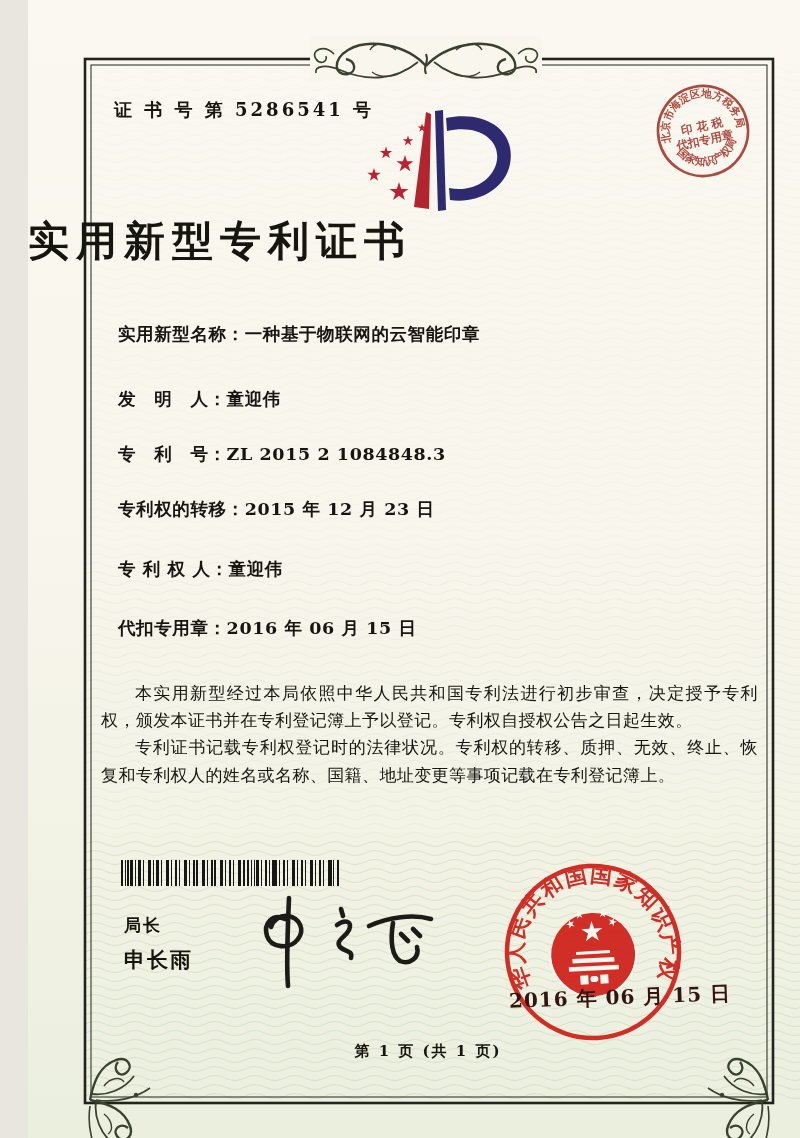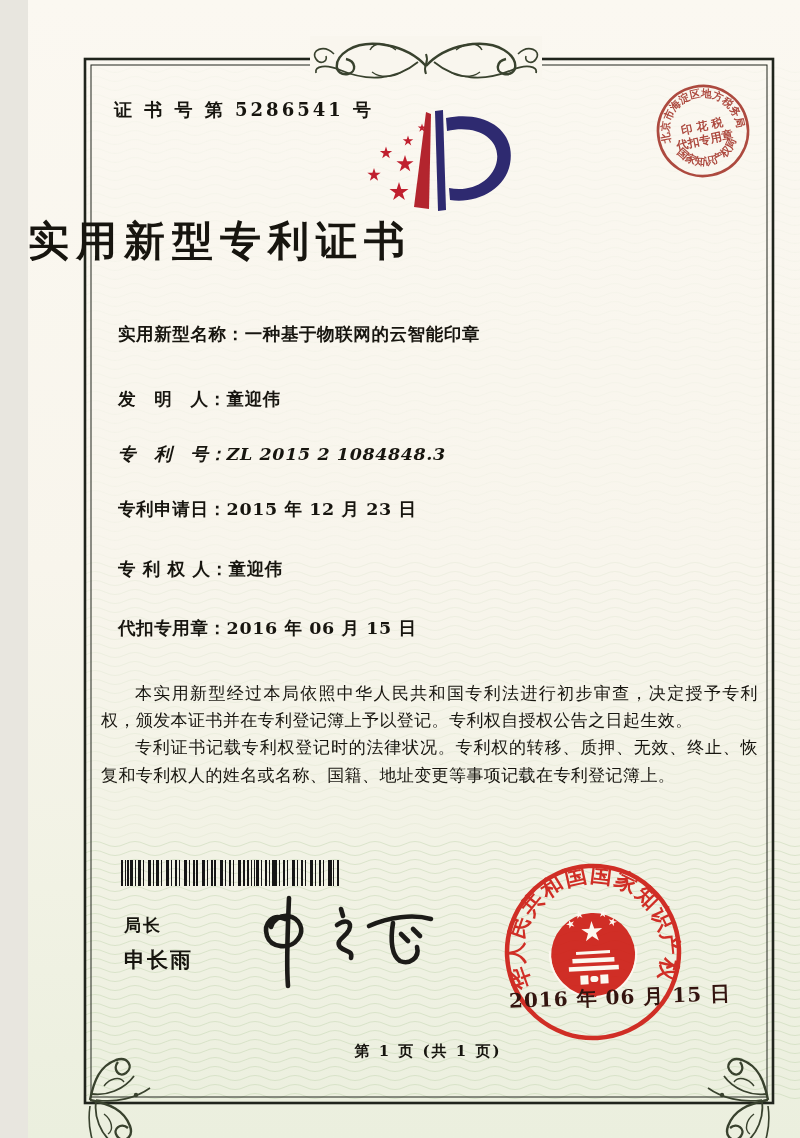--- a/index.html
+++ b/index.html
@@ -211,25 +211,25 @@
   </svg>
 
   <div class="abs content cert-title">实用新型专利证书</div>
 
   <div class="abs content field-row" style="top:322px;text-align:center;">
     <span>实用新型名称：</span><span>一种基于物联网的云智能印章</span>
   </div>
   <div class="abs content field-row" style="top:387px;">
     <span>发　明　人：</span><span>童迎伟</span>
   </div>
-  <div class="abs content field-row" style="top:442px;font-style:italic;">
+  <div class="abs content field-row" style="top:442px;">
     <span>专　利　号：</span><span>ZL 2015 2 1084848.3</span>
   </div>
   <div class="abs content field-row" style="top:497px;">
-    <span>专利申请日：</span><span>2015 年 12 月 23 日</span>
+    <span>专利权的转移：</span><span>2015 年 12 月 23 日</span>
   </div>
   <div class="abs content field-row" style="top:557px;">
     <span>专 利 权 人：</span><span>童迎伟</span>
   </div>
   <div class="abs content field-row" style="top:616px;">
     <span>代扣专用章：</span><span>2016 年 06 月 15 日</span>
   </div>
 
   <div class="abs content paras">
     <p>本实用新型经过本局依照中华人民共和国专利法进行初步审查，决定授予专利权，颁发本证书并在专利登记簿上予以登记。专利权自授权公告之日起生效。</p>

